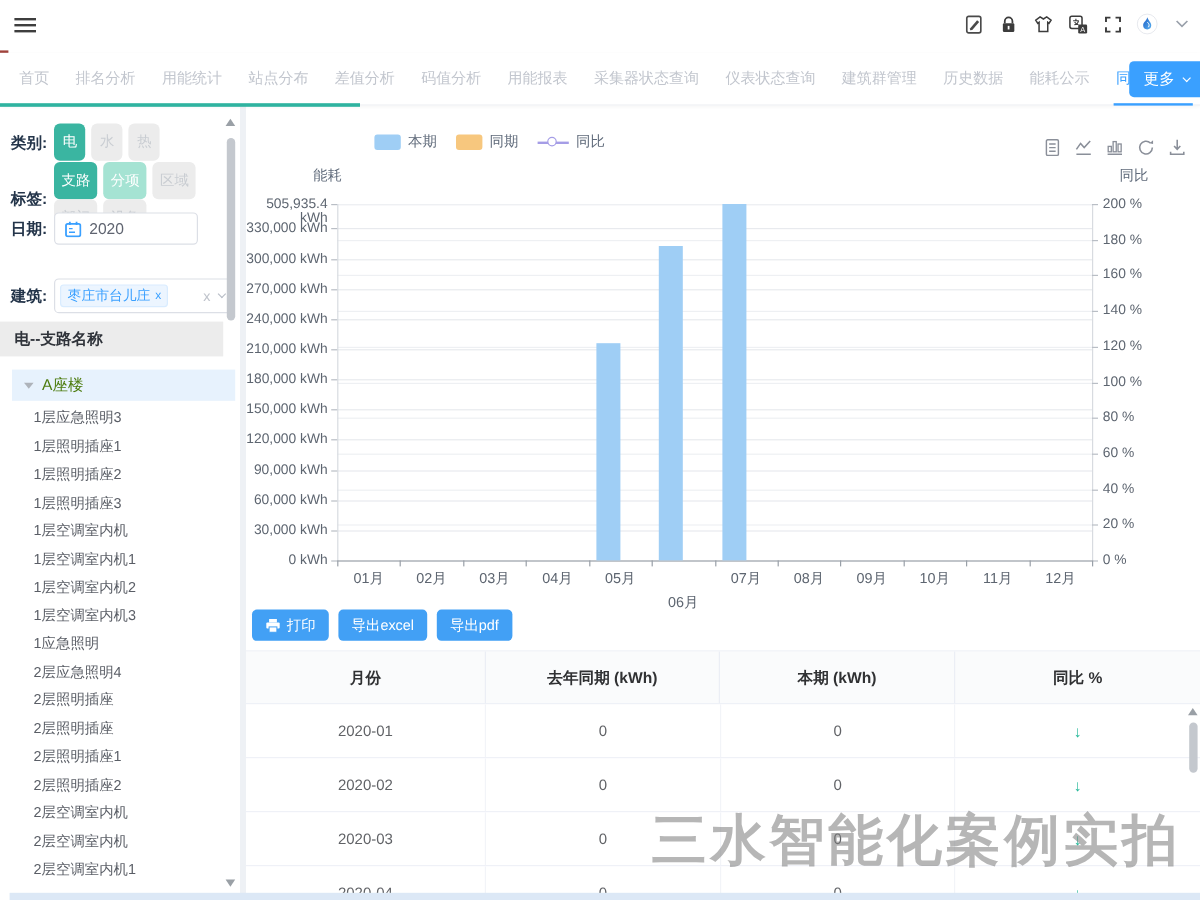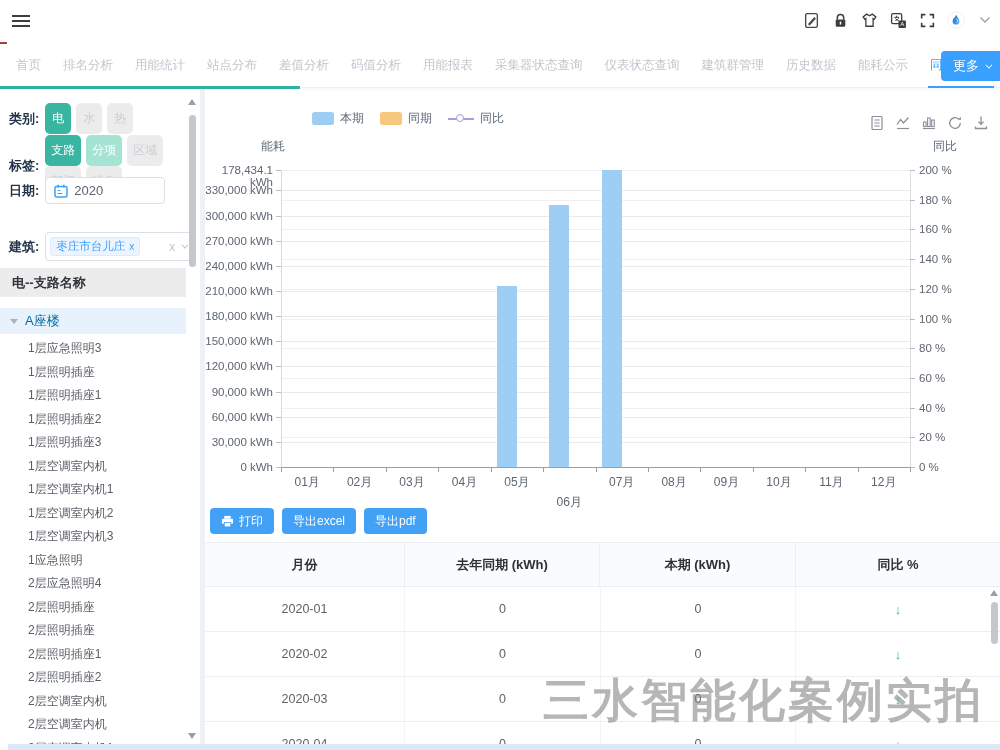--- a/index.html
+++ b/index.html
@@ -46,22 +46,22 @@
   .date-input { width:120px; height:27px; border:1px solid #dcdfe6; border-radius:4px; display:flex;
                 align-items:center; gap:6px; padding:0 8px; font-size:13px; color:#5f6470; background:#fff; }
   .select-box { width:148px; height:29px; border:1px solid #dcdfe6; border-radius:4px; display:flex;
                 align-items:center; padding:0 6px 0 4px; background:#fff; }
   .el-tag { background:#ecf5ff; border:1px solid #d9ecff; color:#3aa0ff; font-size:11.5px;
             padding:1px 5px; border-radius:3px; display:flex; align-items:center; gap:4px; white-space:nowrap; }
   .el-tag .tclose { font-size:10px; cursor:pointer; }
   .sel-clear { margin-left:auto; color:#c0c4cc; font-size:12px; cursor:pointer; }
   .list-header { position:absolute; left:0; top:179px; width:186px; height:29px; background:#ececec;
                  color:#30343b; font-size:13px; font-weight:600; line-height:29px; padding-left:12px; }
-  .tree-root { position:absolute; left:0; top:219px; width:186px; height:26px; background:#e7f2fd;
-               display:flex; align-items:center; gap:7px; padding-left:10px; font-size:13px; color:#0369a1; cursor:pointer; }
+  .tree-root { position:absolute; left:10px; top:219px; width:186px; height:26px; background:#e7f2fd;
+               display:flex; align-items:center; gap:7px; padding-left:10px; font-size:13px; color:#4d7c0f; cursor:pointer; }
   .tri-down { width:0; height:0; border-left:4px solid transparent; border-right:4px solid transparent;
               border-top:5px solid #aeb3ba; }
   .tree-list { position:absolute; left:0; top:248px; width:186px; }
   .tree-item { height:23.5px; line-height:23.5px; padding-left:28px; font-size:12px; color:#5a5e66;
                white-space:nowrap; cursor:pointer; }
   .side-scroll { position:absolute; right:3px; top:8px; width:9px; height:644px; }
   .sarrow { position:absolute; left:0; width:0; height:0; border-left:4.5px solid transparent;
             border-right:4.5px solid transparent; cursor:pointer; }
   .sarrow.up { top:2px; border-bottom:6px solid #9aa0a6; }
   .sarrow.down { bottom:2px; border-top:6px solid #9aa0a6; }
@@ -262,21 +262,20 @@
         <span class="caret gray" style="margin-left:6px;"></span>
       </div>
     </div>
     <div class="list-header">电--支路名称</div>
     <div class="tree-root">
       <span class="tri-down"></span>
       <span>A座楼</span>
     </div>
     <div class="tree-list">
         <div class="tree-item">1层应急照明3</div>
-        <div class="tree-item">1层照明插座</div>
         <div class="tree-item">1层照明插座1</div>
         <div class="tree-item">1层照明插座2</div>
         <div class="tree-item">1层照明插座3</div>
         <div class="tree-item">1层空调室内机</div>
         <div class="tree-item">1层空调室内机1</div>
         <div class="tree-item">1层空调室内机2</div>
         <div class="tree-item">1层空调室内机3</div>
         <div class="tree-item">1应急照明</div>
         <div class="tree-item">2层应急照明4</div>
         <div class="tree-item">2层照明插座</div>
@@ -396,21 +395,21 @@
         <div class="ylab" style="left: -8px; top: 197px;">210,000 kWh</div>
         <div class="tickdash-h" style="left: 71px; top: 177.8px;"></div>
         <div class="ylab" style="left: -8px; top: 171.8px;">240,000 kWh</div>
         <div class="tickdash-h" style="left: 71px; top: 152.7px;"></div>
         <div class="ylab" style="left: -8px; top: 146.7px;">270,000 kWh</div>
         <div class="tickdash-h" style="left: 71px; top: 127.5px;"></div>
         <div class="ylab" style="left: -8px; top: 121.5px;">300,000 kWh</div>
         <div class="tickdash-h" style="left: 71px; top: 102.4px;"></div>
         <div class="ylab" style="left: -8px; top: 96.4px;">330,000 kWh</div>
         <div class="tickdash-h" style="left: 71px; top: 82px;"></div>
-        <div class="ylab" style="left: -8px; top: 76px;">178,434.1 kWh</div>
+        <div class="ylab" style="left: -8px; top: 76px;">505,935.4 kWh</div>
         <div class="tickdash-h" style="left: 705px; top: 379px;"></div>
         <div class="ylab right" style="left: 714px; top: 373px;">0 %</div>
         <div class="tickdash-h" style="left: 705px; top: 349.3px;"></div>
         <div class="ylab right" style="left: 714px; top: 343.3px;">20 %</div>
         <div class="tickdash-h" style="left: 705px; top: 319.6px;"></div>
         <div class="ylab right" style="left: 714px; top: 313.6px;">40 %</div>
         <div class="tickdash-h" style="left: 705px; top: 289.9px;"></div>
         <div class="ylab right" style="left: 714px; top: 283.9px;">60 %</div>
         <div class="tickdash-h" style="left: 705px; top: 260.2px;"></div>
         <div class="ylab right" style="left: 714px; top: 254.2px;">80 %</div>

